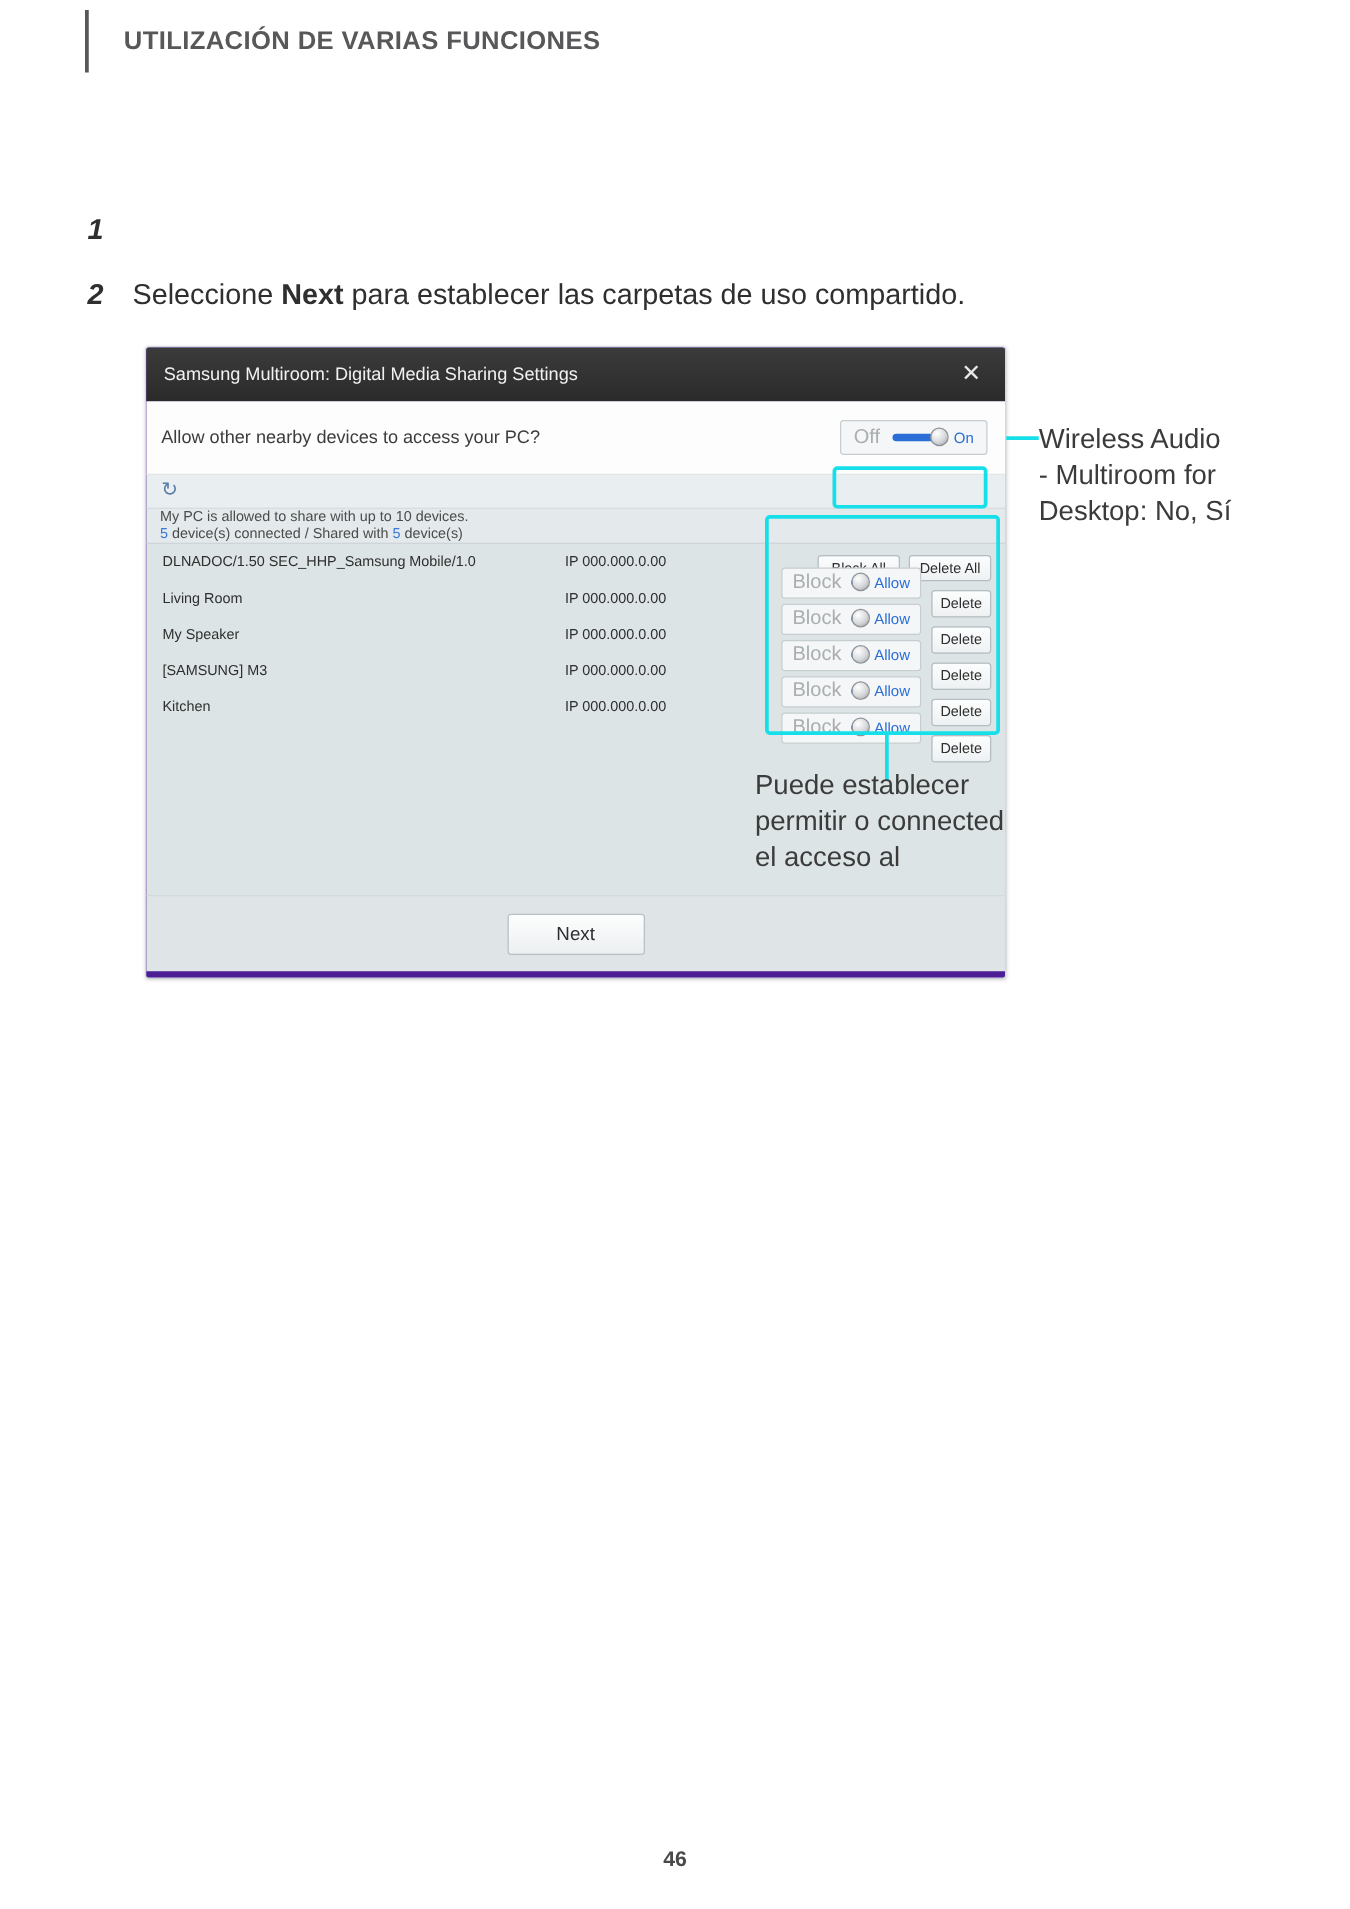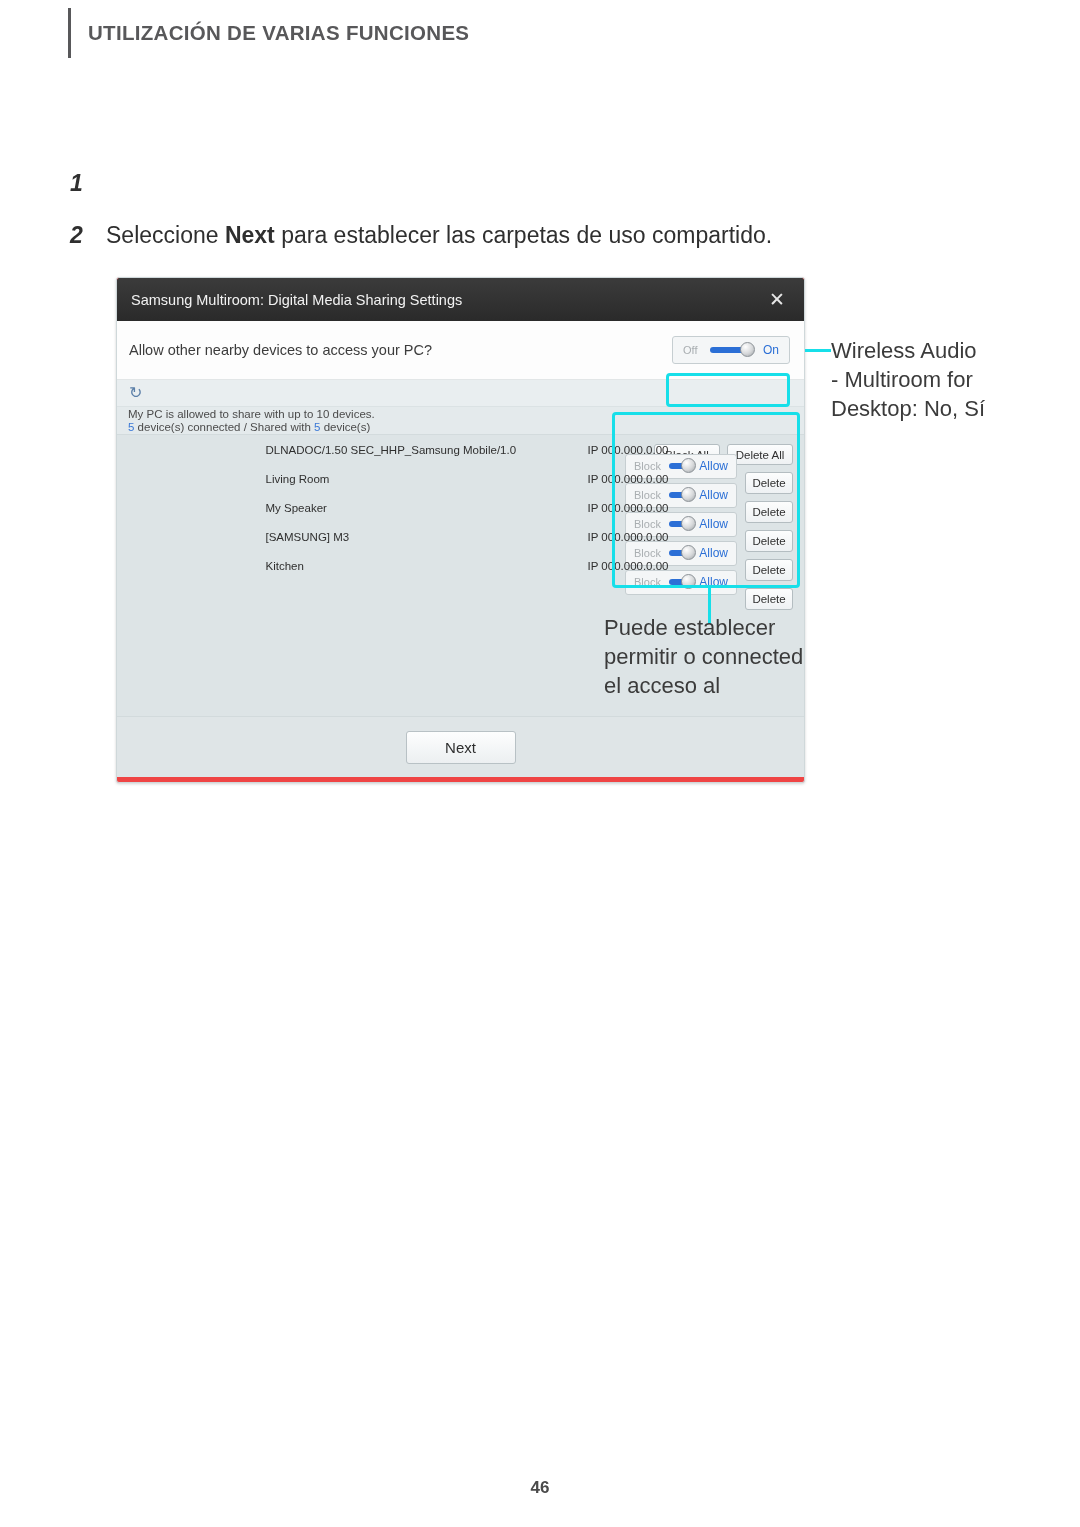--- a/index.html
+++ b/index.html
@@ -17,20 +17,21 @@
   }
 
   
   .page-header {
     position: absolute;
     left: 68px;
     top: 8px;
     height: 50px;
     display: flex;
     align-items: center;
+    gap: 11px;
   }
   .header-rule {
     width: 3px;
     height: 50px;
     background: #58585a;
     flex: 0 0 auto;
   }
   .header-title {
     margin-left: 17px;
     font-size: 20.5px;
@@ -68,21 +69,21 @@
   }
   .step-text b { font-weight: bold; }
 
   
   .dialog {
     position: absolute;
     left: 116px;
     top: 277px;
     width: 689px;
     height: 506px;
-    background: #ef4444;
+    background: #4c1d95;
     border: 1px solid #cfd8da;
     border-radius: 3px;
     box-shadow: 0 1px 3px rgba(0,0,0,0.18);
     box-sizing: border-box;
     overflow: hidden;
   }
   .titlebar {
     height: 43px;
     background: linear-gradient(to bottom, #3b3b3b 0%, #323232 55%, #2a2a2a 100%);
     display: flex;
@@ -126,21 +127,21 @@
     display: inline-flex;
     align-items: center;
     background: #f4f6f7;
     border: 1px solid #c6ced1;
     border-radius: 3px;
     height: 25px;
     padding: 0 8px;
     box-sizing: border-box;
   }
   .switch .sw-off {
-    font-size: 11px;
+    font-size: 16px;
     color: #a9aeb1;
     margin-right: 8px;
   }
   .switch .sw-on {
     font-size: 12px;
     color: #2b6fd6;
     margin-left: 8px;
   }
   .sw-track {
     position: relative;
@@ -223,21 +224,20 @@
   }
   .head-btns .btn { width: 66px; height: 21px; }
 
   .device-rows { background: #dde4e6; }
   .device-row {
     height: 29px;
     display: flex;
     align-items: center;
     padding-left: 13px;
     position: relative;
-    justify-content: center;
   }
   .dev-name {
     font-size: 11.5px;
     color: #2f2f2f;
     width: 322px;
     flex: 0 0 322px;
     white-space: nowrap;
     overflow: hidden;
   }
   .dev-ip {

